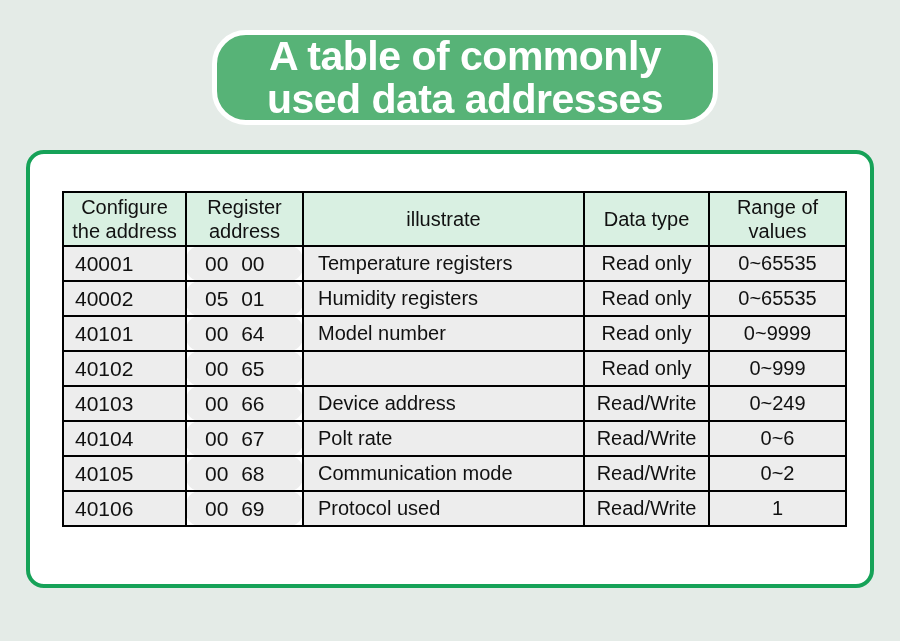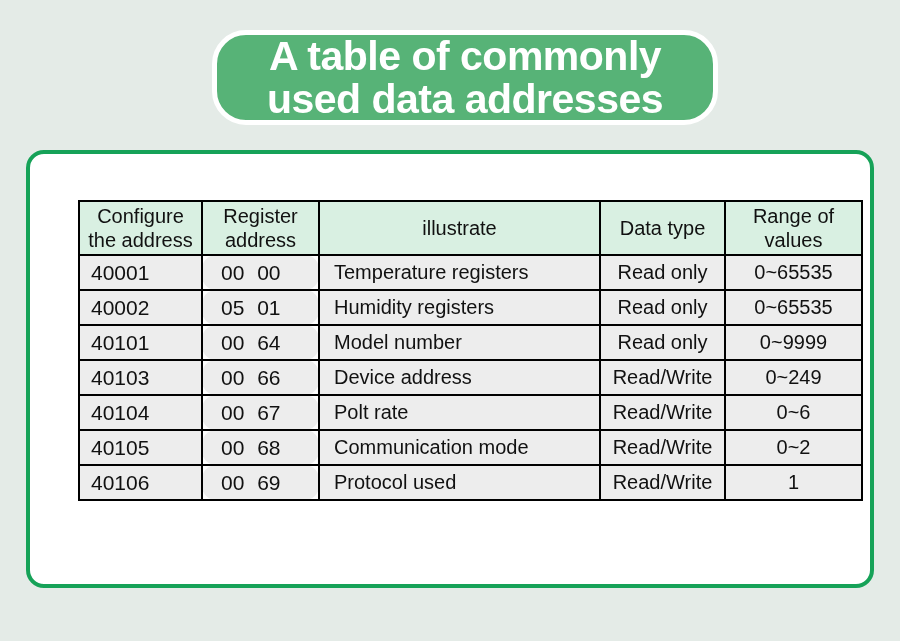--- a/index.html
+++ b/index.html
@@ -42,25 +42,24 @@
     top: 150px;
     width: 848px;
     height: 438px;
     background: #ffffff;
     border: 4px solid var(--card-green, #16a258);
     border-radius: 18px;
   }
   table.data-table {
     position: absolute;
     left: 32px;
-    top: 46px;
+    top: 37px;
     border-collapse: collapse;
     table-layout: fixed;
     width: 783px;
-    margin-left: 16px;
   }
   .data-table th, .data-table td {
     border: 2px solid #000000;
     color: #111111;
     overflow: hidden;
   }
   .data-table th {
     background: var(--header-mint, #d9f0e2);
     font-weight: normal;
     font-size: 20px;
@@ -129,20 +128,27 @@
           <td class="c5">0~65535</td>
         </tr>
         <tr>
           <td class="c1">40101</td>
           <td class="c2">00 64</td>
           <td class="c3">Model number</td>
           <td class="c4">Read only</td>
           <td class="c5">0~9999</td>
         </tr>
         <tr>
+          <td class="c1">40102</td>
+          <td class="c2">00 65</td>
+          <td class="c3"></td>
+          <td class="c4">Read only</td>
+          <td class="c5">0~999</td>
+        </tr>
+        <tr>
           <td class="c1">40103</td>
           <td class="c2">00 66</td>
           <td class="c3">Device address</td>
           <td class="c4">Read/Write</td>
           <td class="c5">0~249</td>
         </tr>
         <tr>
           <td class="c1">40104</td>
           <td class="c2">00 67</td>
           <td class="c3">Polt rate</td>

